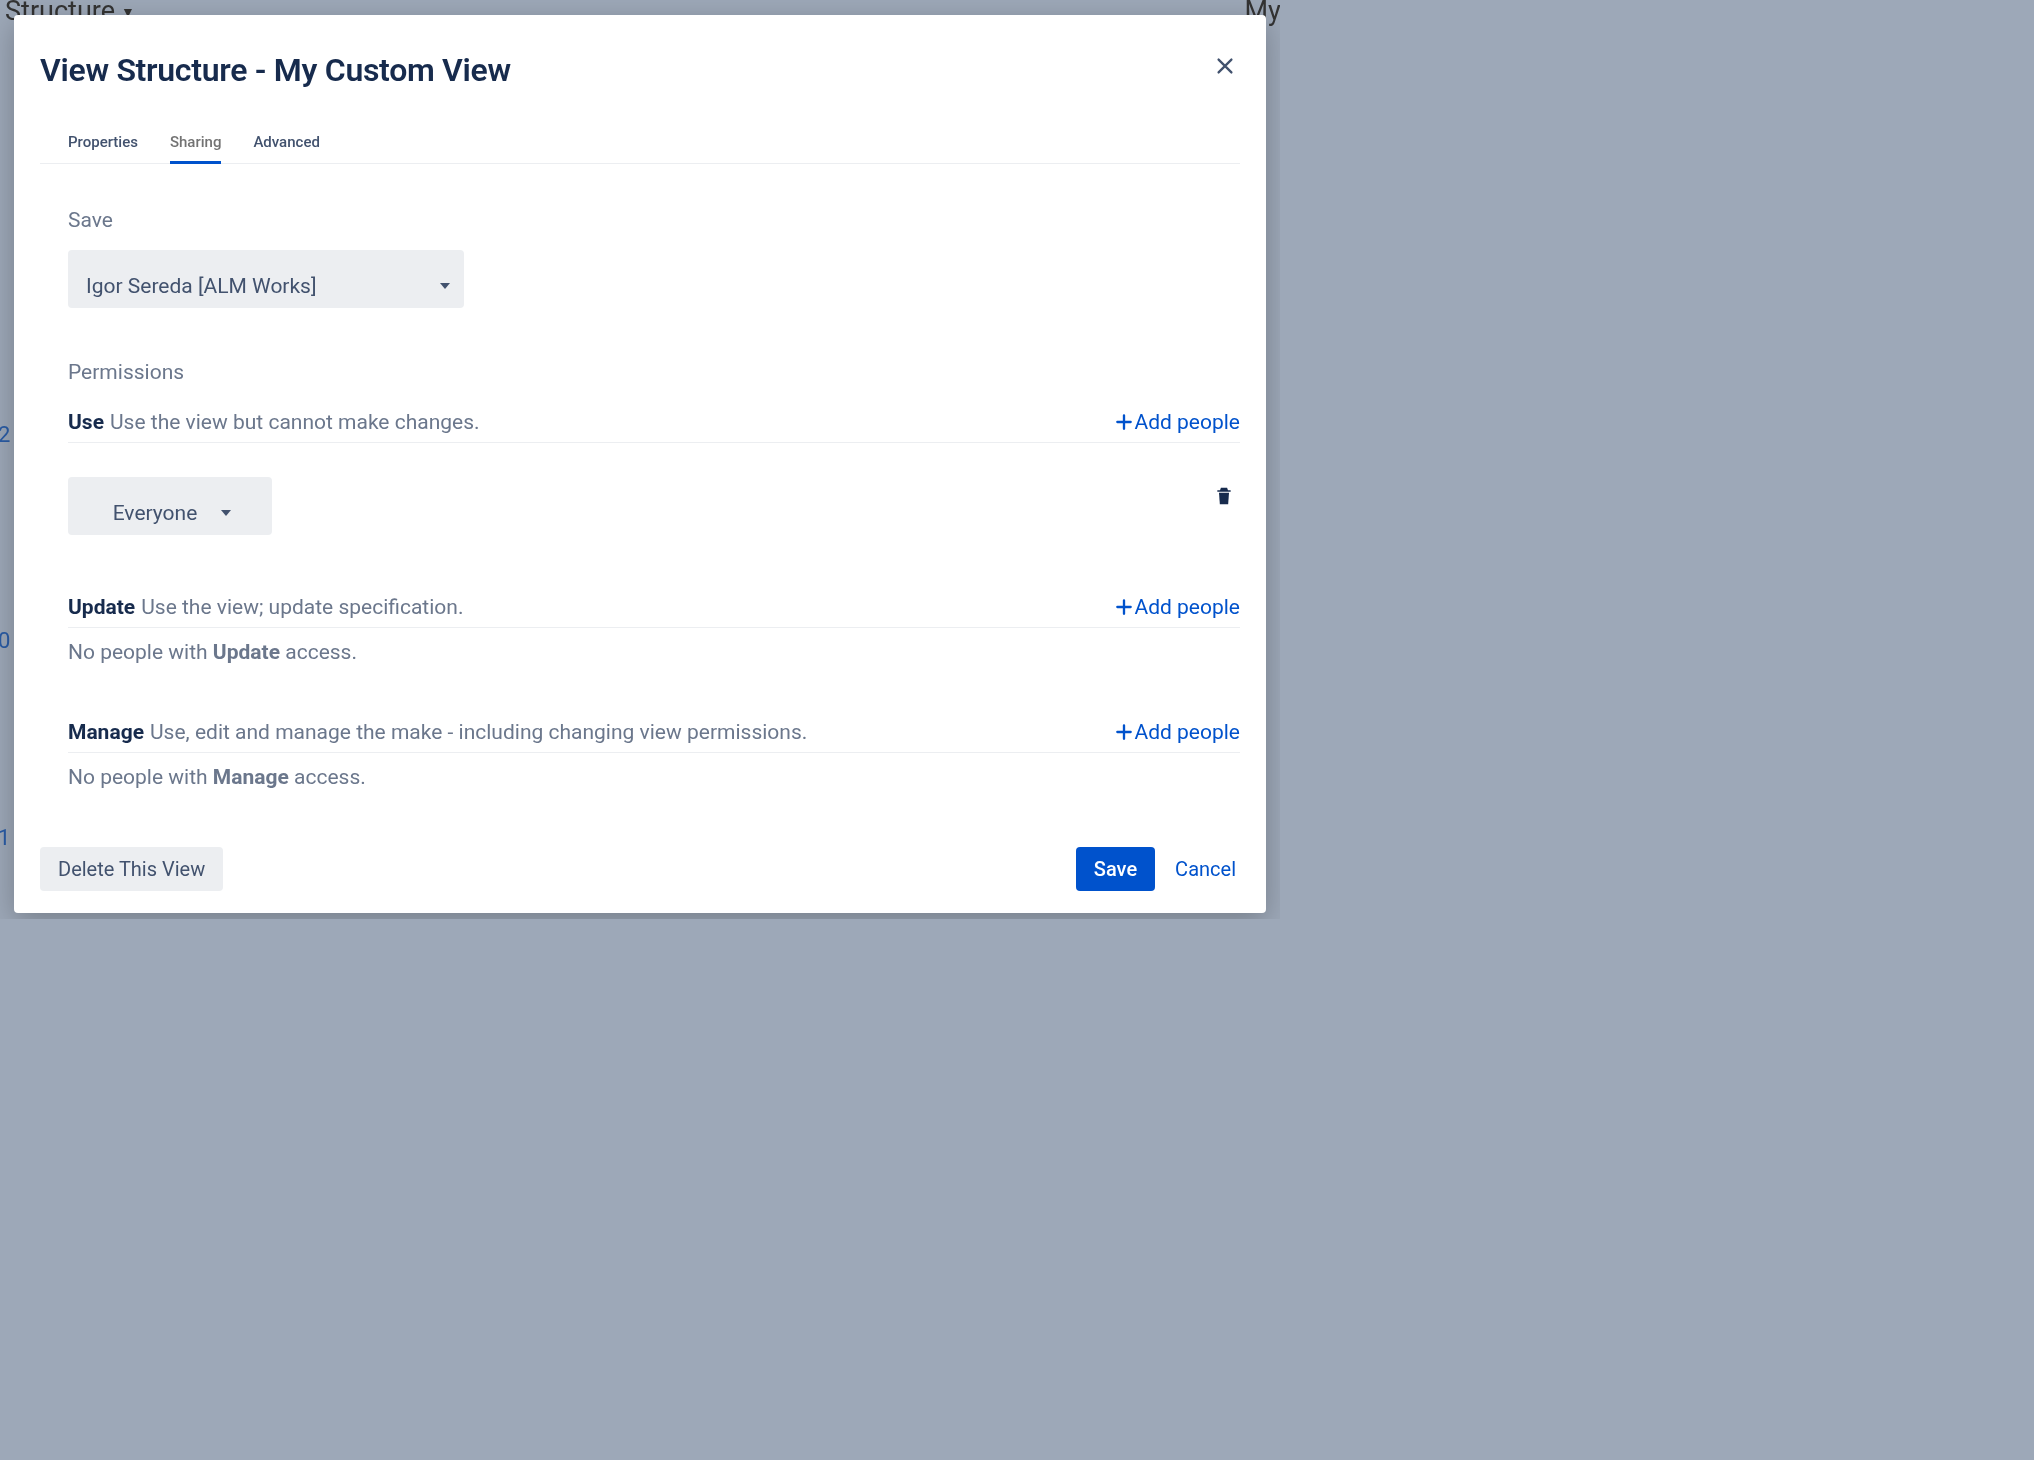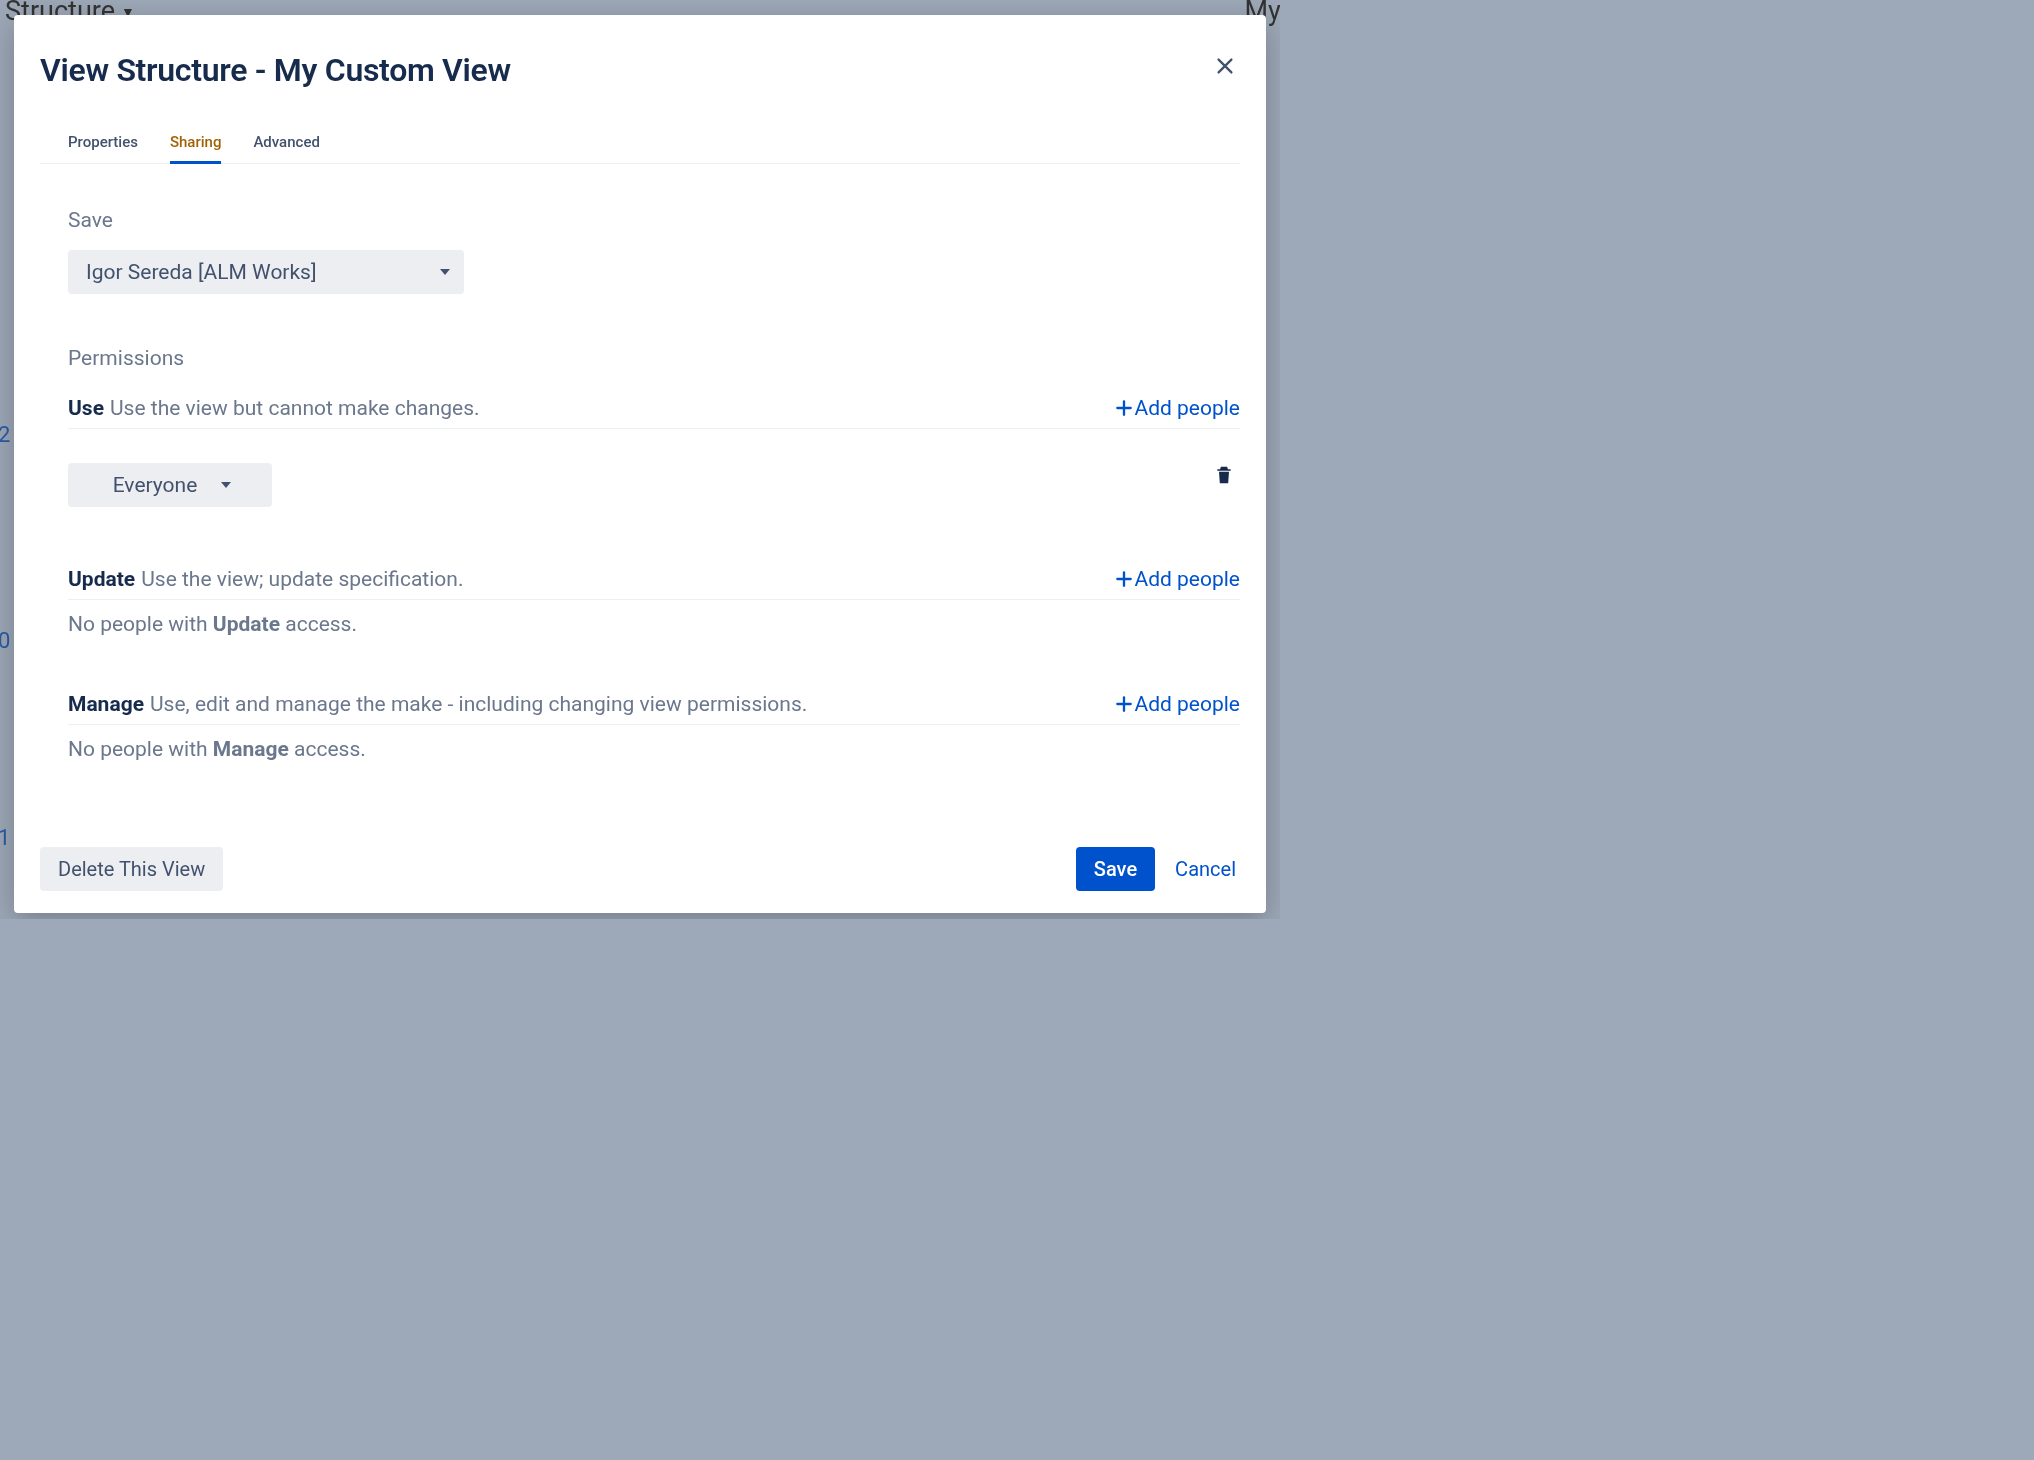--- a/index.html
+++ b/index.html
@@ -80,21 +80,21 @@
   .tab {
     font-size: 15px;
     font-weight: 500;
     color: #42526e;
     padding-bottom: 10px;
     cursor: pointer;
     border-bottom: 3px solid transparent;
     margin-bottom: -1px;
   }
   .tab.active {
-    color: #a16207;
+    color: #737373;
     border-bottom-color: #0052cc;
   }
   .content {
     padding-left: 28px;
     padding-right: 0;
     flex: 1;
     overflow: auto;
   }
   .section-label {
     font-size: 21px;
@@ -102,21 +102,21 @@
     margin-top: 44px;
     font-weight: 400;
   }
   .select-field {
     margin-top: 18px;
     display: inline-flex;
     align-items: center;
     justify-content: space-between;
     background: #eceef1;
     border-radius: 4px;
-    padding: 10px 14px 10px 18px;
+    padding: 24px 14px 10px 18px;
     font-size: 21px;
     color: #42526e;
     min-width: 396px;
     cursor: pointer;
   }
   .select-field.small { min-width: 204px; justify-content: center; }
   .caret {
     width: 0; height: 0;
     border-left: 5px solid transparent;
     border-right: 5px solid transparent;

